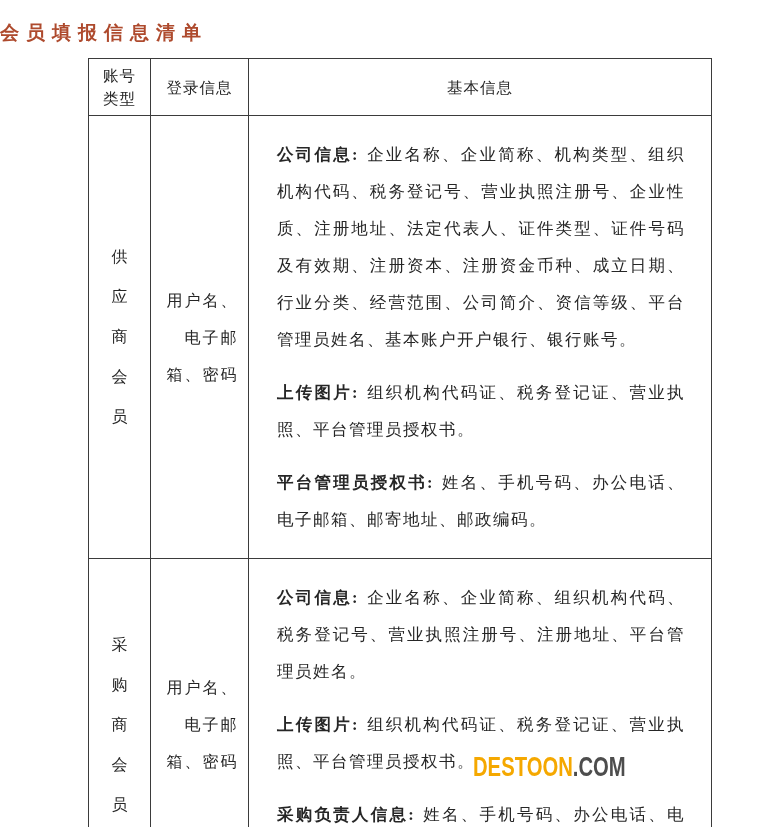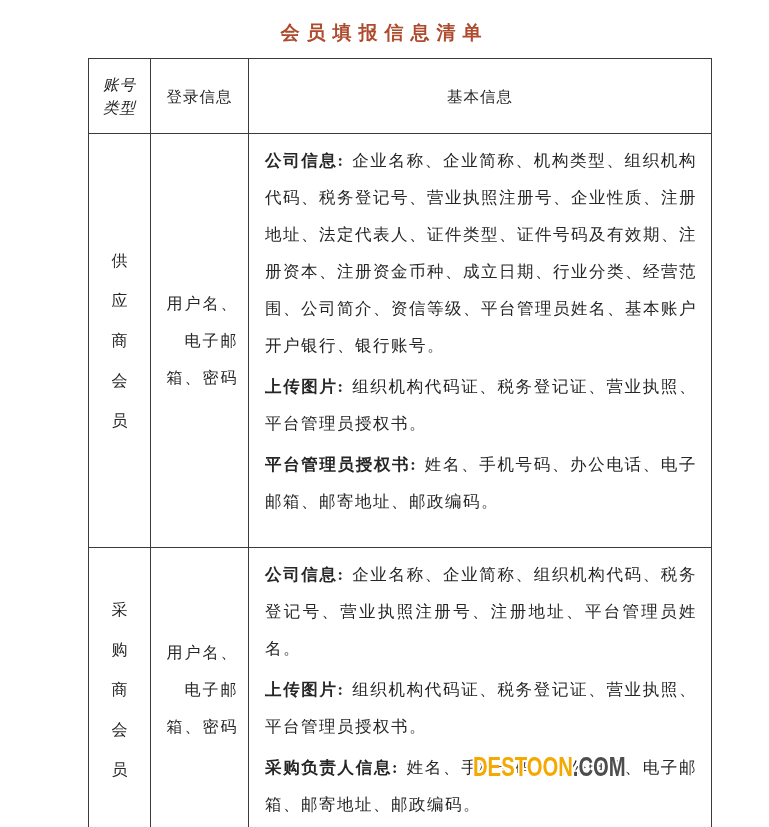--- a/index.html
+++ b/index.html
@@ -1,46 +1,46 @@
 <!DOCTYPE html>
 <html><head>
 <meta charset="utf-8">
 <style>
   html,body{margin:0;padding:0;}
   body{
     width:769px;height:827px;background:#ffffff;overflow:hidden;position:relative;
     font-family:"Liberation Serif","DejaVu Serif",serif;color:#262626;
   }
   .page-title{
-    width:769px;margin-top:21px;text-align:center;
+    width:769px;margin-top:21px;text-align:left;
     font-size:19px;font-weight:600;letter-spacing:7px;color:#ae4a2d;line-height:24px;
   }
   table.info-table{
     table-layout:fixed;border-collapse:collapse;
     width:557px;margin:13px 0 0 88px;
   }
   .info-table td{
     border:1px solid #3b3b3b;vertical-align:middle;box-sizing:border-box;
     font-size:16px;color:#262626;
   }
   .col-account{width:62px;}
   .col-login{width:98px;}
   .col-basic{width:463px;}
   tr.row-header{height:51px;}
   tr.row-member-1{height:414px;}
   tr.row-member-2{height:266px;}
   td.th-cell{text-align:center;font-size:15.5px;letter-spacing:1px;line-height:23px;}
-  .th-wrap{margin:13px auto;width:37px;text-align:center;font-style:italic;}
+  .th-wrap{margin:4px auto;width:37px;text-align:center;}
   td.cell-account{text-align:center;}
   .vertical-chars{line-height:40px;font-size:16px;letter-spacing:0;}
   td.cell-login{text-align:center;}
   .login-wrap{margin:0 auto;width:78px;text-align:right;line-height:37px;letter-spacing:2px;font-size:16px;}
   td.cell-basic{vertical-align:top;padding:4px 10px 4px 12px;}
   .cell-basic p{
-    margin:4px;font-size:16.5px;line-height:37px;letter-spacing:1.5px;
+    margin:16px;font-size:16.5px;line-height:37px;letter-spacing:1.5px;
     text-align:justify;
   }
   .para-label{font-weight:700;margin-right:.45em;}
   .watermark{
     position:absolute;left:473px;top:752px;z-index:5;white-space:nowrap;
     font-family:"Liberation Sans","DejaVu Sans",sans-serif;font-weight:700;font-size:27px;
     letter-spacing:0;transform:scaleX(.75);transform-origin:left center;
     text-shadow:-2px -2px 0 #fff,2px -2px 0 #fff,-2px 2px 0 #fff,2px 2px 0 #fff,0 0 4px #fff;
   }
   .wm-brand{color:#f5a800;}

